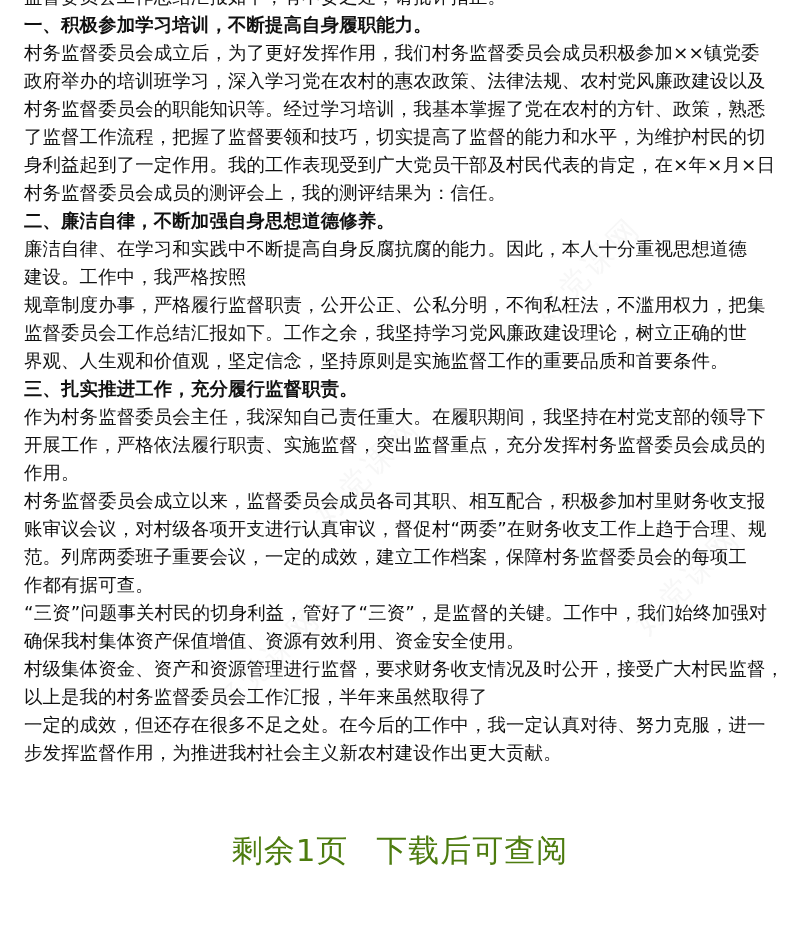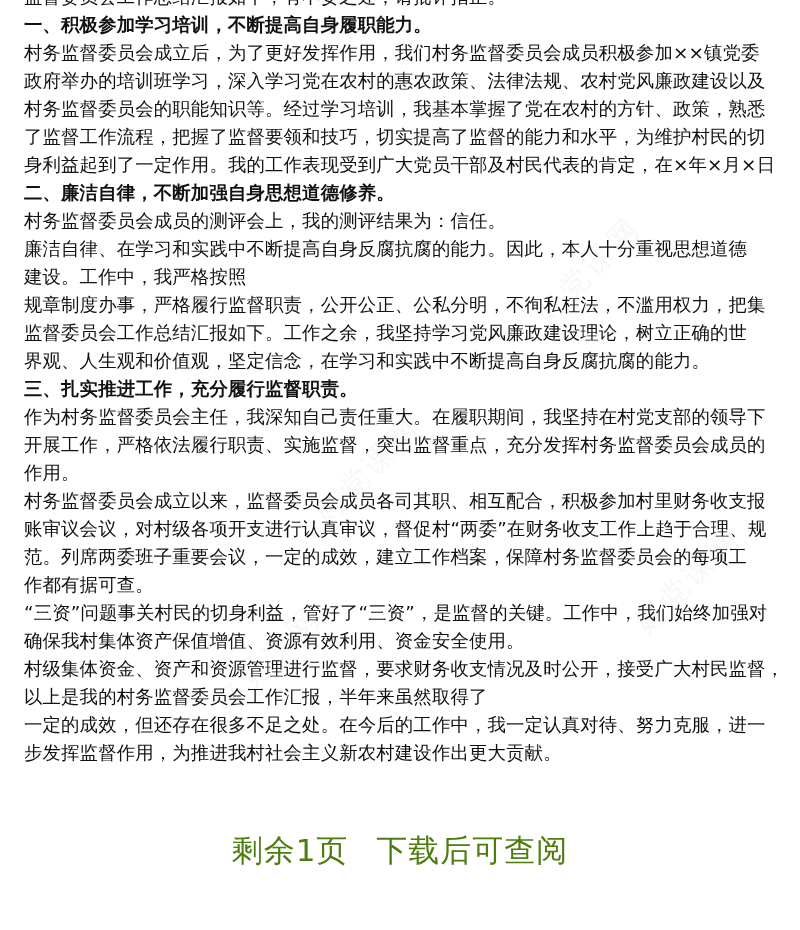--- a/index.html
+++ b/index.html
@@ -24,27 +24,27 @@
 <div class="wm" style="left:200px; top:640px;">好党课网</div>
 
 <div class="doc">
   <div class="line">监督委员会工作总结汇报如下，有不妥之处，请批评指正。</div>
   <div class="line heading">一、积极参加学习培训，不断提高自身履职能力。</div>
   <div class="line">村务监督委员会成立后，为了更好发挥作用，我们村务监督委员会成员积极参加××镇党委</div>
   <div class="line">政府举办的培训班学习，深入学习党在农村的惠农政策、法律法规、农村党风廉政建设以及</div>
   <div class="line">村务监督委员会的职能知识等。经过学习培训，我基本掌握了党在农村的方针、政策，熟悉</div>
   <div class="line">了监督工作流程，把握了监督要领和技巧，切实提高了监督的能力和水平，为维护村民的切</div>
   <div class="line">身利益起到了一定作用。我的工作表现受到广大党员干部及村民代表的肯定，在×年×月×日</div>
+  <div class="line">村务监督委员会成员的测评会上，我的测评结果为：信任。</div>
   <div class="line heading">二、廉洁自律，不断加强自身思想道德修养。</div>
-  <div class="line">村务监督委员会成员的测评会上，我的测评结果为：信任。</div>
   <div class="line">廉洁自律、在学习和实践中不断提高自身反腐抗腐的能力。因此，本人十分重视思想道德</div>
   <div class="line">建设。工作中，我严格按照</div>
   <div class="line">规章制度办事，严格履行监督职责，公开公正、公私分明，不徇私枉法，不滥用权力，把集</div>
   <div class="line">监督委员会工作总结汇报如下。工作之余，我坚持学习党风廉政建设理论，树立正确的世</div>
-  <div class="line">界观、人生观和价值观，坚定信念，在学习和实践中不断提高自身反腐抗腐的能力。</div>
+  <div class="line">界观、人生观和价值观，坚定信念，坚持原则是实施监督工作的重要品质和首要条件。</div>
   <div class="line heading">三、扎实推进工作，充分履行监督职责。</div>
   <div class="line">作为村务监督委员会主任，我深知自己责任重大。在履职期间，我坚持在村党支部的领导下</div>
   <div class="line">开展工作，严格依法履行职责、实施监督，突出监督重点，充分发挥村务监督委员会成员的</div>
   <div class="line">作用。</div>
   <div class="line">村务监督委员会成立以来，监督委员会成员各司其职、相互配合，积极参加村里财务收支报</div>
   <div class="line">账审议会议，对村级各项开支进行认真审议，督促村“两委”在财务收支工作上趋于合理、规</div>
   <div class="line">范。列席两委班子重要会议，一定的成效，建立工作档案，保障村务监督委员会的每项工</div>
   <div class="line">作都有据可查。</div>
   <div class="line">“三资”问题事关村民的切身利益，管好了“三资”，是监督的关键。工作中，我们始终加强对</div>
   <div class="line">确保我村集体资产保值增值、资源有效利用、资金安全使用。</div>

